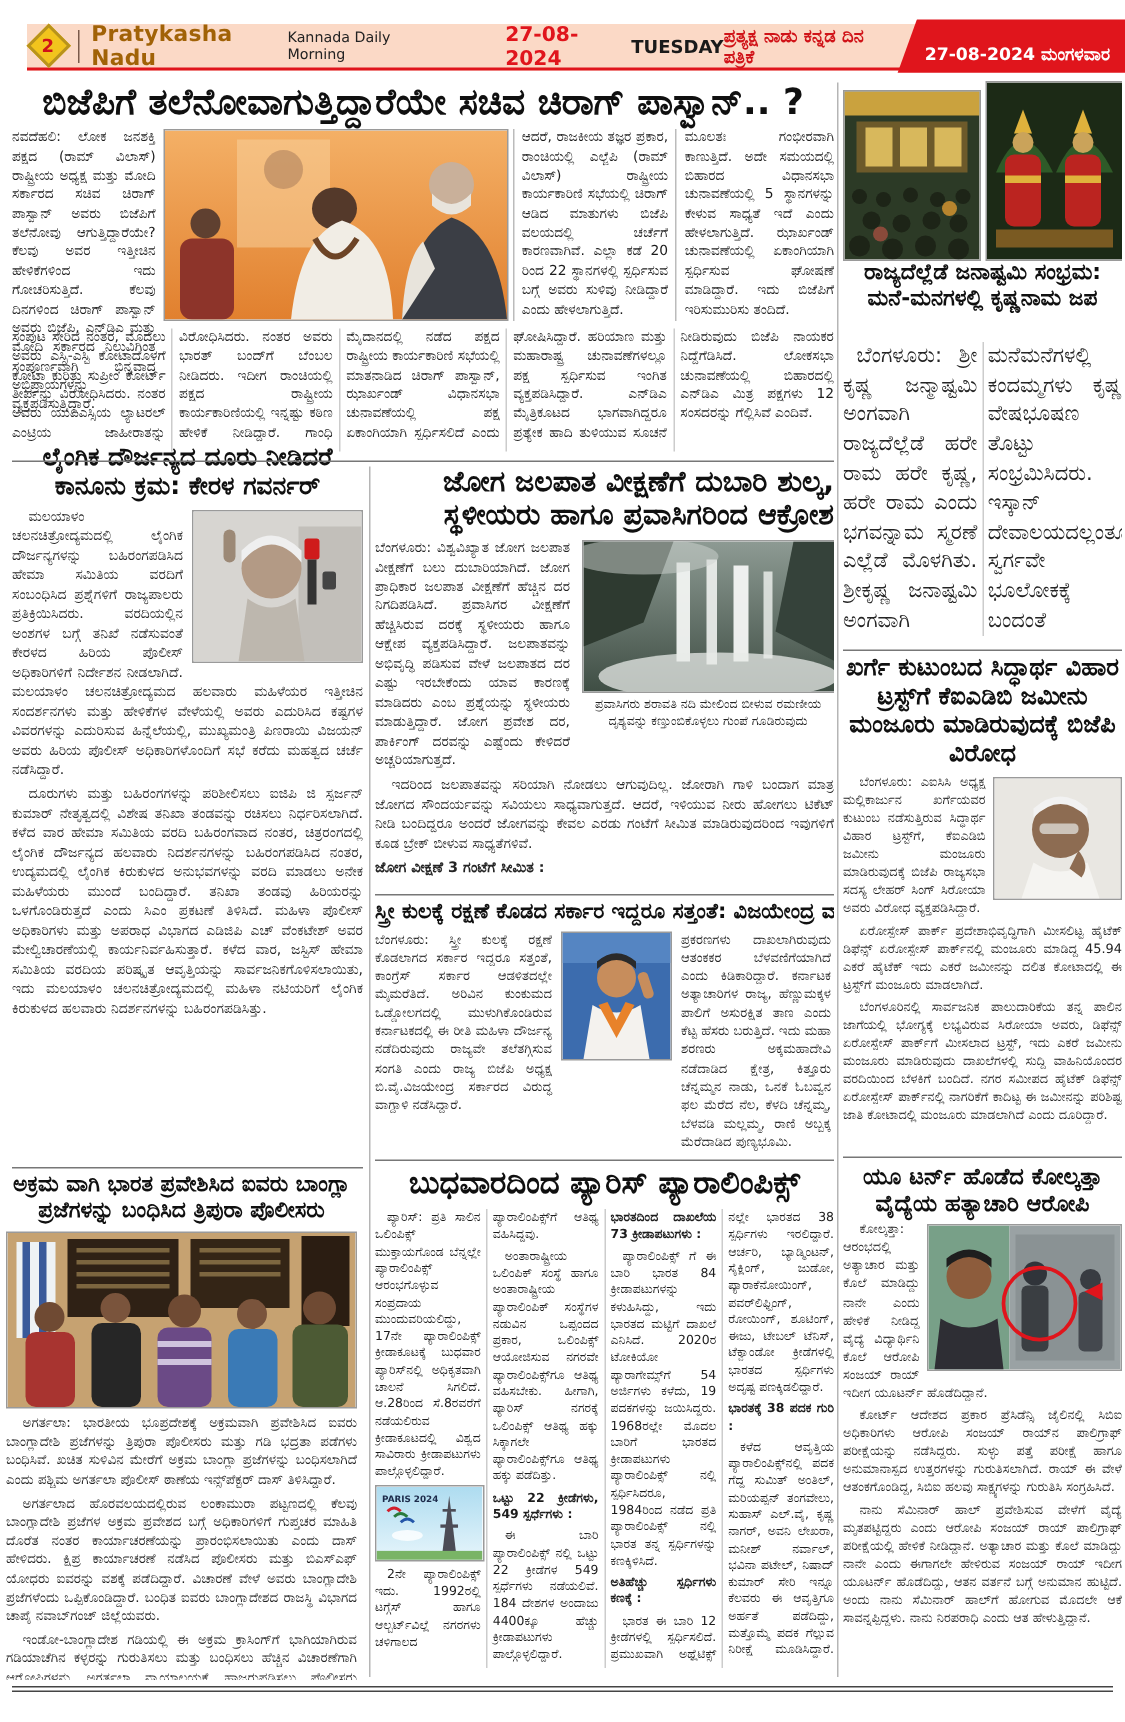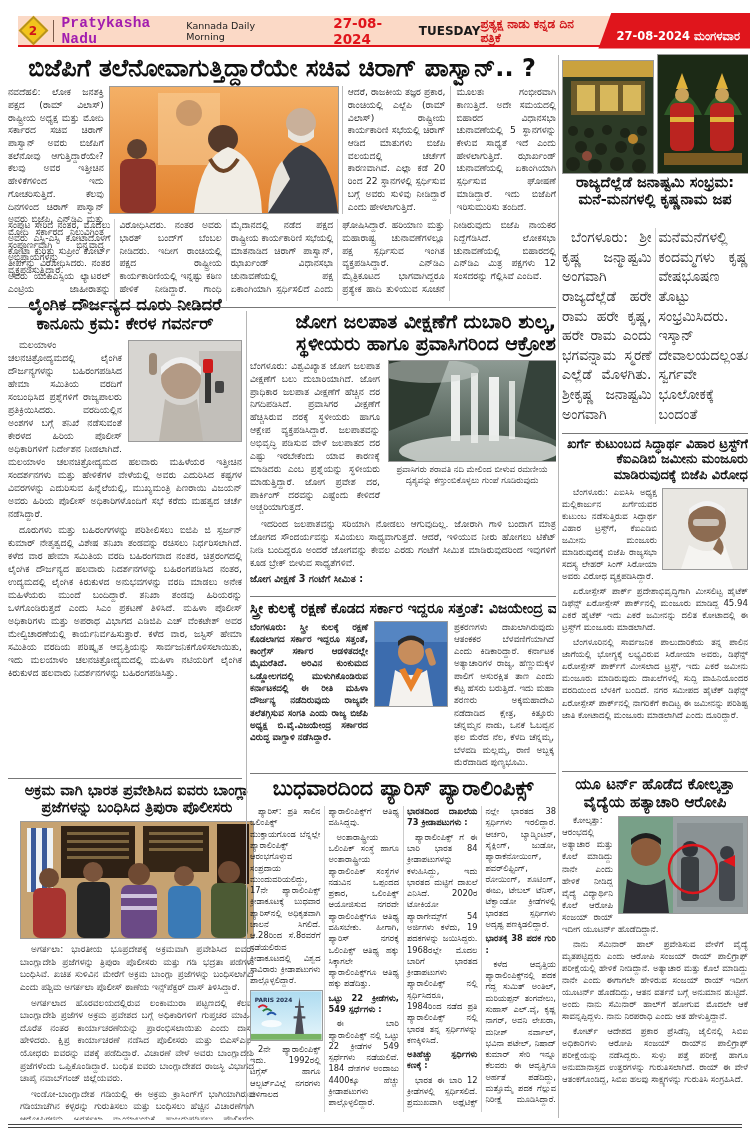--- a/index.html
+++ b/index.html
@@ -6,21 +6,21 @@
   .page{position:relative;width:750px;height:1148px;background:#fff;overflow:hidden;
         font-family:"DejaVu Sans","Liberation Sans",sans-serif;color:#1c1c1c;}
   
   .masthead{position:absolute;left:18px;top:16px;width:732px;height:31px;background:#fbd9c6;
             border-bottom:2px solid #e0151c;display:flex;align-items:center;box-sizing:border-box;}
   .badge-wrap{width:34px;display:flex;justify-content:center;}
   .badge{width:17px;height:17px;background:#f2c41d;border:2px solid #b8931c;transform:rotate(45deg);
          display:flex;align-items:center;justify-content:center;}
   .badge span{transform:rotate(-45deg);color:#d01318;font-weight:800;font-size:12px;}
   .mh-sep{width:1px;height:22px;background:#7a5a4a;margin:0 8px 0 4px;}
-  .paper-name{color:#a21caf;font-weight:800;font-size:14.5px;letter-spacing:.2px;font-family:Liberation Mono, monospace;}
+  .paper-name{color:#a16207;font-weight:800;font-size:14.5px;letter-spacing:.2px;}
   .paper-tagline{color:#222;font-size:9.5px;margin-left:5px;}
   .mh-date{color:#e0151c;font-weight:800;font-size:13.5px;margin-left:48px;}
   .mh-day{color:#1a1a1a;font-weight:700;font-size:12px;margin-left:8px;}
   .mh-kn{color:#d01318;font-weight:800;font-size:12px;margin-left:auto;}
   .ribbon{background:#e0151c;color:#fff;font-weight:700;font-size:11.5px;margin-left:12px;
           padding:16px 10px 6px 18px;clip-path:polygon(13px 0,100% 0,100% 100%,0 100%);white-space:nowrap;}
   
   .art{position:absolute;overflow:hidden;box-sizing:border-box;}
   .headline{font-weight:800;color:#101010;text-align:center;line-height:1.18;}
   .body-text{font-size:9.3px;line-height:1.4;text-align:justify;color:#242424;}
@@ -46,25 +46,25 @@
   .jan-headline{font-size:14.5px;margin-top:5px;}
   .jan-body{margin-top:20px;height:196px;column-count:2;column-gap:7px;column-rule:1px solid #ccc;
             font-size:14px;line-height:1.4;text-align:justify;}
   .jan-body p{margin:0 0 2px;text-indent:9px;}
   .gov-headline{font-size:16.5px;}
   .gov-fig{float:right;margin:2px 0 3px 6px;}
   .jog-headline{font-size:19px;text-align:right;}
   .jog-row{display:flex;margin-top:5px;}
   .jog-col{width:130px;font-size:9.2px;}
   .jog-fig{width:168px;margin-left:8px;}
-  .kharge-headline{font-size:13px;text-align:right;}
+  .kharge-headline{font-size:16px;}
   .kharge-fig{float:right;margin:2px 0 3px 5px;}
   .vij-headline{font-size:14px;white-space:nowrap;}
   .vij-row{display:flex;margin-top:4px;}
-  .vij-col1{width:118px;font-size:8.8px;font-weight:bold;}
+  .vij-col1{width:118px;font-size:8.8px;}
   .vij-fig{width:74px;margin:0 6px;}
   .vij-col2{width:100px;font-size:8.8px;}
   .tri-headline{font-size:14.5px;}
   .tri-fig{margin:5px 0 4px;}
   .para-headline{font-size:20.5px;white-space:nowrap;}
   .para-body{margin-top:6px;height:306px;column-count:4;column-gap:8px;column-rule:1px solid #ccc;
              font-size:8.3px;line-height:1.36;text-align:justify;}
   .para-body p{margin:0 0 3px;text-indent:8px;}
   .subhead{font-weight:800;text-indent:0 !important;}
   .para-fig{width:100%;margin:1px 0 3px;break-inside:avoid;}
@@ -264,21 +264,21 @@
           <path d="M20 48 Q36 58 52 48 L58 84 L14 84 Z" fill="#f4f2ee"></path>
           <path d="M24 48 L36 70 L48 48 L42 46 L36 58 L30 46 Z" fill="#e8822a"></path>
           <rect x="52" y="26" width="7" height="18" rx="3" fill="#c78d5c" transform="rotate(-18 55 35)"></rect>
         </svg>
       </figure>
       <div class="vij-col2 body-text">ಪ್ರಕರಣಗಳು ದಾಖಲಾಗಿರುವುದು ಆತಂಕಕರ ಬೆಳವಣಿಗೆಯಾಗಿದೆ ಎಂದು ಕಿಡಿಕಾರಿದ್ದಾರೆ. ಕರ್ನಾಟಕ ಅತ್ಯಾಚಾರಿಗಳ ರಾಜ್ಯ, ಹೆಣ್ಣುಮಕ್ಕಳ ಪಾಲಿಗೆ ಅಸುರಕ್ಷಿತ ತಾಣ ಎಂದು ಕೆಟ್ಟ ಹೆಸರು ಬರುತ್ತಿದೆ. ಇದು ಮಹಾ ಶರಣರು ಅಕ್ಕಮಹಾದೇವಿ ನಡೆದಾಡಿದ ಕ್ಷೇತ್ರ, ಕಿತ್ತೂರು ಚೆನ್ನಮ್ಮನ ನಾಡು, ಒನಕೆ ಓಬವ್ವನ ಫಲ ಮೆರೆದ ನೆಲ, ಕೆಳದಿ ಚೆನ್ನಮ್ಮ, ಬೆಳವಡಿ ಮಲ್ಲಮ್ಮ, ರಾಣಿ ಅಬ್ಬಕ್ಕ ಮೆರೆದಾಡಿದ ಪುಣ್ಯಭೂಮಿ.</div>
     </div>
     <div class="body-text" style="font-size:8.8px;margin-top:2px;">ಕೀರ್ತಿ ಮೆರೆದ ಹೆಮ್ಮೆಯ ನಾಡು ಎಂದು ಹೇಳಿಕೊಳ್ಳಲು ಹಿಂಜರಿಯುವಂತಾಗಿದೆ. ಸ್ತ್ರೀ ಕುಲಕ್ಕೆ ರಕ್ಷಣೆ ನೀಡಲಾಗದ ಪರಿಸ್ಥಿತಿ ರಾಜ್ಯದಲ್ಲಿ ಉದ್ಭವವಾಗಿದೆ ಎಂದು ಸರ್ಕಾರವನ್ನು ವಿಜಯೇಂದ್ರ ತರಾಟೆಗೆ ತೆಗೆದುಕೊಂಡಿದ್ದಾರೆ. ಕಳೆದ 7 ತಿಂಗಳಲ್ಲಿ 340 ಅತ್ಯಾಚಾರ ಪ್ರಕರಣಗಳು ದಾಖಲಾಗಿರುವುದು ಆತಂಕಕಾರಿ ಬೆಳವಣಿಗೆಯಾಗಿದೆ ಎಂದು ಹೇಳಿಕೊಂಡಿದ್ದಾರೆ.</div>
   </section>
 
-  <section class="art" style="left:20px;top:782px;width:234px;height:338px;">
+  <section class="art" style="left:4px;top:782px;width:234px;height:338px;">
     <h2 class="headline tri-headline" style="margin:0;">ಅಕ್ರಮ ವಾಗಿ ಭಾರತ ಪ್ರವೇಶಿಸಿದ ಐವರು ಬಾಂಗ್ಲಾ ಪ್ರಜೆಗಳನ್ನು ಬಂಧಿಸಿದ ತ್ರಿಪುರಾ ಪೊಲೀಸರು</h2>
     <figure class="tri-fig">
       <svg class="ph" width="232" height="116" viewBox="0 0 232 116">
         <rect width="232" height="116" fill="#c6a271"></rect>
         <rect x="40" y="4" width="74" height="52" fill="#2f2115"></rect>
         <rect x="122" y="4" width="66" height="46" fill="#342516"></rect>
         <rect x="196" y="2" width="32" height="60" fill="#2b1d12"></rect>
         <g fill="#c8a96a" opacity=".5">
           <rect x="46" y="10" width="62" height="3"></rect>
             <rect x="46" y="18" width="62" height="3"></rect>
@@ -365,22 +365,22 @@
           <rect x="58" y="6" width="66" height="84" fill="#8a9294"></rect>
           <rect x="62" y="40" width="18" height="44" rx="4" fill="#3a3e42"></rect>
           <circle cx="71" cy="32" r="8" fill="#30343a"></circle>
           <rect x="100" y="44" width="16" height="40" rx="4" fill="#44484e"></rect>
           <circle cx="108" cy="36" r="7" fill="#383c42"></circle>
           <circle cx="74" cy="52" r="24" fill="none" stroke="#e0151c" stroke-width="2.5"></circle>
           <polygon points="104,44 116,38 116,50" fill="#e0151c"></polygon>
         </svg>
       </figure>
       <p>ಕೋಲ್ಕತ್ತಾ: ಆರಂಭದಲ್ಲಿ ಅತ್ಯಾಚಾರ ಮತ್ತು ಕೊಲೆ ಮಾಡಿದ್ದು ನಾನೇ ಎಂದು ಹೇಳಿಕೆ ನೀಡಿದ್ದ ವೈದ್ಯೆ ವಿದ್ಯಾರ್ಥಿನಿ ಕೊಲೆ ಆರೋಪಿ ಸಂಜಯ್ ರಾಯ್ ಇದೀಗ ಯೂಟರ್ನ್ ಹೊಡೆದಿದ್ದಾನೆ.</p>
+      <p>ಕೋರ್ಟ್ ಆದೇಶದ ಪ್ರಕಾರ ಪ್ರೆಸಿಡೆನ್ಸಿ ಜೈಲಿನಲ್ಲಿ ಸಿಬಿಐ ಅಧಿಕಾರಿಗಳು ಆರೋಪಿ ಸಂಜಯ್ ರಾಯ್‌ನ ಪಾಲಿಗ್ರಾಫ್ ಪರೀಕ್ಷೆಯನ್ನು ನಡೆಸಿದ್ದರು. ಸುಳ್ಳು ಪತ್ತೆ ಪರೀಕ್ಷೆ ಹಾಗೂ ಅನುಮಾನಾಸ್ಪದ ಉತ್ತರಗಳನ್ನು ಗುರುತಿಸಲಾಗಿದೆ. ರಾಯ್ ಈ ವೇಳೆ ಆತಂಕಗೊಂಡಿದ್ದ, ಸಿಬಿಐ ಹಲವು ಸಾಕ್ಷ್ಯಗಳನ್ನು ಗುರುತಿಸಿ ಸಂಗ್ರಹಿಸಿದೆ.</p>
       <p>ನಾನು ಸೆಮಿನಾರ್ ಹಾಲ್ ಪ್ರವೇಶಿಸುವ ವೇಳೆಗೆ ವೈದ್ಯೆ ಮೃತಪಟ್ಟಿದ್ದರು ಎಂದು ಆರೋಪಿ ಸಂಜಯ್ ರಾಯ್ ಪಾಲಿಗ್ರಾಫ್ ಪರೀಕ್ಷೆಯಲ್ಲಿ ಹೇಳಿಕೆ ನೀಡಿದ್ದಾನೆ. ಅತ್ಯಾಚಾರ ಮತ್ತು ಕೊಲೆ ಮಾಡಿದ್ದು ನಾನೇ ಎಂದು ಈಗಾಗಲೇ ಹೇಳಿರುವ ಸಂಜಯ್ ರಾಯ್ ಇದೀಗ ಯೂಟರ್ನ್ ಹೊಡೆದಿದ್ದು, ಆತನ ವರ್ತನೆ ಬಗ್ಗೆ ಅನುಮಾನ ಹುಟ್ಟಿದೆ. ಅಂದು ನಾನು ಸೆಮಿನಾರ್ ಹಾಲ್‌ಗೆ ಹೋಗುವ ಮೊದಲೇ ಆಕೆ ಸಾವನ್ನಪ್ಪಿದ್ದಳು. ನಾನು ನಿರಪರಾಧಿ ಎಂದು ಆತ ಹೇಳುತ್ತಿದ್ದಾನೆ.</p>
-      <p>ಕೋರ್ಟ್ ಆದೇಶದ ಪ್ರಕಾರ ಪ್ರೆಸಿಡೆನ್ಸಿ ಜೈಲಿನಲ್ಲಿ ಸಿಬಿಐ ಅಧಿಕಾರಿಗಳು ಆರೋಪಿ ಸಂಜಯ್ ರಾಯ್‌ನ ಪಾಲಿಗ್ರಾಫ್ ಪರೀಕ್ಷೆಯನ್ನು ನಡೆಸಿದ್ದರು. ಸುಳ್ಳು ಪತ್ತೆ ಪರೀಕ್ಷೆ ಹಾಗೂ ಅನುಮಾನಾಸ್ಪದ ಉತ್ತರಗಳನ್ನು ಗುರುತಿಸಲಾಗಿದೆ. ರಾಯ್ ಈ ವೇಳೆ ಆತಂಕಗೊಂಡಿದ್ದ, ಸಿಬಿಐ ಹಲವು ಸಾಕ್ಷ್ಯಗಳನ್ನು ಗುರುತಿಸಿ ಸಂಗ್ರಹಿಸಿದೆ.</p>
     </div>
   </section>
 
   <div class="hrule" style="left:8px;top:307px;width:548px;"></div>
   <div class="hrule" style="left:562px;top:433px;width:186px;"></div>
   <div class="hrule" style="left:250px;top:596px;width:306px;"></div>
   <div class="hrule" style="left:8px;top:778px;width:234px;"></div>
   <div class="hrule" style="left:250px;top:773px;width:306px;"></div>
   <div class="hrule" style="left:562px;top:771px;width:186px;"></div>
   <div class="vrule" style="left:246px;top:311px;height:807px;"></div>

